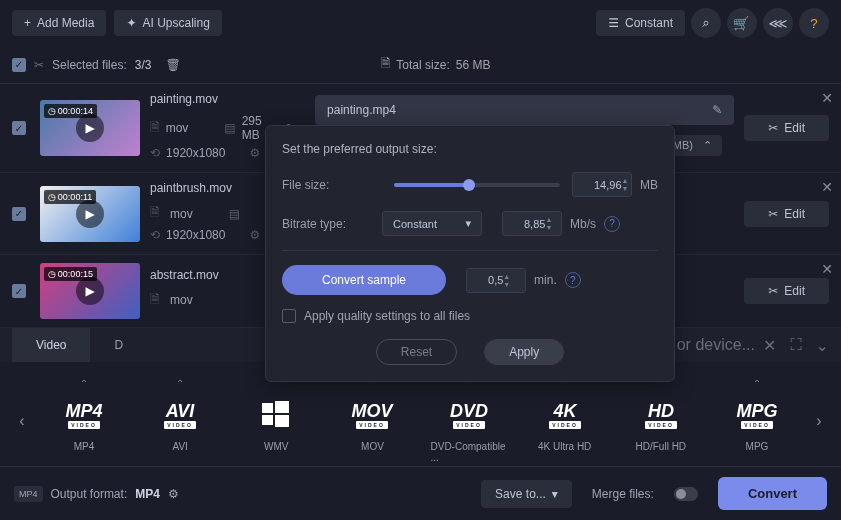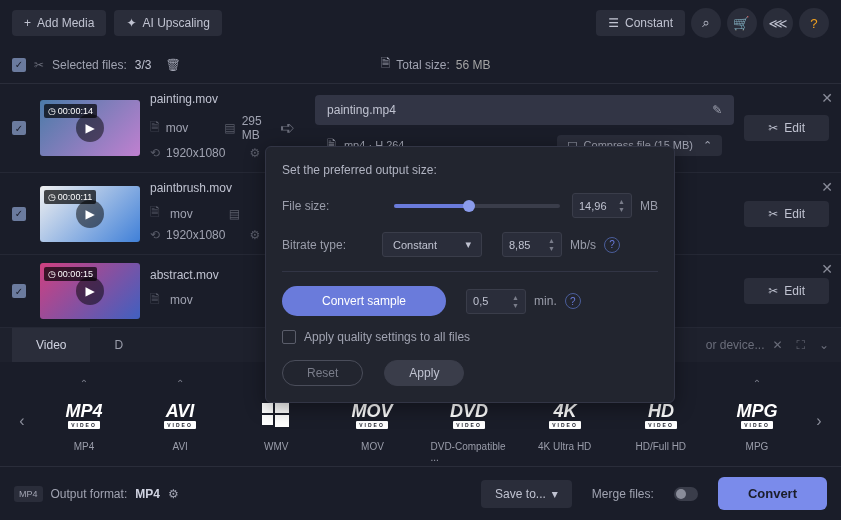--- a/index.html
+++ b/index.html
@@ -26,43 +26,43 @@
 .meta-row{display:flex;align-items:center;gap:6px;margin-bottom:4px}
 .meta-ico{width:14px;color:#5a5d6a}
 .arrow-between{color:#6a6d7a;font-size:18px;padding:0 10px}
 .output-panel{flex:1;min-width:0}
 .output-header{display:flex;align-items:center;gap:8px;background:#323545;padding:8px 12px;border-radius:4px;margin-bottom:4px}
 .output-name{color:#c0c3d1;flex:1}
 .output-sub{display:flex;align-items:center;gap:8px;padding:6px 12px;font-size:11px}
 .compress-pill{display:flex;align-items:center;gap:6px;background:#2a2d3a;padding:4px 10px;border-radius:4px;cursor:pointer}
 .edit-btn{display:flex;align-items:center;gap:6px;background:#2a2d3a;padding:6px 24px;border-radius:4px;color:#c0c3d1;cursor:pointer;border:none;font-size:12px}
 .close-x{position:absolute;top:6px;right:8px;color:#8a8d9a;cursor:pointer;font-size:14px}
-.popup{position:absolute;left:265px;top:146px;width:410px;background:#22252f;border:1px solid #323545;border-radius:6px;padding:16px;z-index:10;box-shadow:0 4px 20px rgba(0,0,0,.4)}
+.popup{position:absolute;left:265px;top:125px;width:410px;background:#22252f;border:1px solid #323545;border-radius:6px;padding:16px;z-index:10;box-shadow:0 4px 20px rgba(0,0,0,.4)}
 .popup-title{color:#b0b3c1;font-size:12px;margin-bottom:16px}
 .popup-row{display:flex;align-items:center;margin-bottom:14px;font-size:12px}
 .popup-label{width:100px;color:#9a9daa}
 .popup-value{color:#b0b3c1}
 .slider{flex:1;height:4px;background:#3a3d4a;border-radius:2px;position:relative;margin:0 12px;cursor:pointer}
 .slider-fill{position:absolute;left:0;top:0;height:100%;width:45%;background:#6a7bdb;border-radius:2px}
 .slider-thumb{position:absolute;left:45%;top:50%;transform:translate(-50%,-50%);width:12px;height:12px;background:#8a9beb;border-radius:50%}
-.num-input{width:60px;background:#2a2d3a;border:1px solid #3a3d4a;border-radius:3px;padding:4px 6px;color:#c0c3d1;font-size:11px;display:flex;align-items:center;justify-content:space-between}
+.num-input{width:60px;background:#2a2d3a;border:1px solid #3a3d4a;border-radius:3px;padding:4px 21px;color:#c0c3d1;font-size:11px;display:flex;align-items:center;justify-content:space-between}
 .spinner{display:flex;flex-direction:column;gap:1px;font-size:7px;color:#7a7d8a;cursor:pointer;line-height:1}
 .unit{margin-left:8px;color:#9a9daa}
 .select{background:#2a2d3a;border:1px solid #3a3d4a;border-radius:3px;padding:5px 10px;color:#c0c3d1;font-size:11px;display:flex;align-items:center;justify-content:space-between;width:100px;cursor:pointer}
 .convert-sample{background:#6a7bdb;color:#fff;border:none;padding:8px 40px;border-radius:15px;font-size:12px;cursor:pointer}
 .check-row{display:flex;align-items:center;gap:8px;margin-bottom:16px}
 .check-box{width:14px;height:14px;border:1px solid #5a5d6a;border-radius:2px;cursor:pointer}
-.popup-actions{display:flex;justify-content:flex-start;gap:21px}
+.popup-actions{display:flex;justify-content:center;gap:27px}
 .pill-btn{padding:5px 24px;border-radius:15px;font-size:12px;cursor:pointer;border:1px solid #4a4d5a;background:transparent;color:#7a7d8a}
 .pill-btn.apply{background:#3a3d4a;color:#c0c3d1;border-color:#3a3d4a}
 .help-ico{width:16px;height:16px;border:1px solid #4a5d9a;border-radius:50%;display:flex;align-items:center;justify-content:center;color:#6a7bdb;font-size:10px;margin-left:8px;cursor:pointer}
 .tabs{display:flex;align-items:center;background:#1e212d;padding:0 12px;position:relative}
 .tab{padding:10px 24px;font-size:12px;color:#9a9daa;cursor:pointer}
 .tab.active{background:#2a2d3a;color:#d0d3e1}
-.search-area{margin-left:auto;display:flex;align-items:center;gap:8px;font-size:12px;color:#6a6d7a}
+.search-area{margin-left:auto;display:flex;align-items:center;gap:8px;font-size:16px;color:#6a6d7a}
 .format-strip{display:flex;align-items:center;padding:10px;gap:6px;background:#1a1d29}
 .nav-arrow{width:24px;display:flex;align-items:center;justify-content:center;color:#8a8d9a;font-size:16px;cursor:pointer}
 .formats{display:flex;flex:1;gap:8px;overflow:hidden}
 .format-card{flex:1;display:flex;flex-direction:column;align-items:center;gap:4px;padding:6px;cursor:pointer}
 .format-chev{color:#7a7d8a;font-size:10px}
 .format-logo{height:44px;display:flex;align-items:center;justify-content:center}
 .format-label{font-size:10px;color:#9a9daa}
 .bottom-bar{position:absolute;bottom:0;left:0;right:0;display:flex;align-items:center;padding:10px 14px;background:#1a1d29;border-top:1px solid #2a2d3a;gap:10px}
 .bottom-left{display:flex;align-items:center;gap:8px;font-size:12px}
 .bottom-right{margin-left:auto;display:flex;align-items:center;gap:20px}

